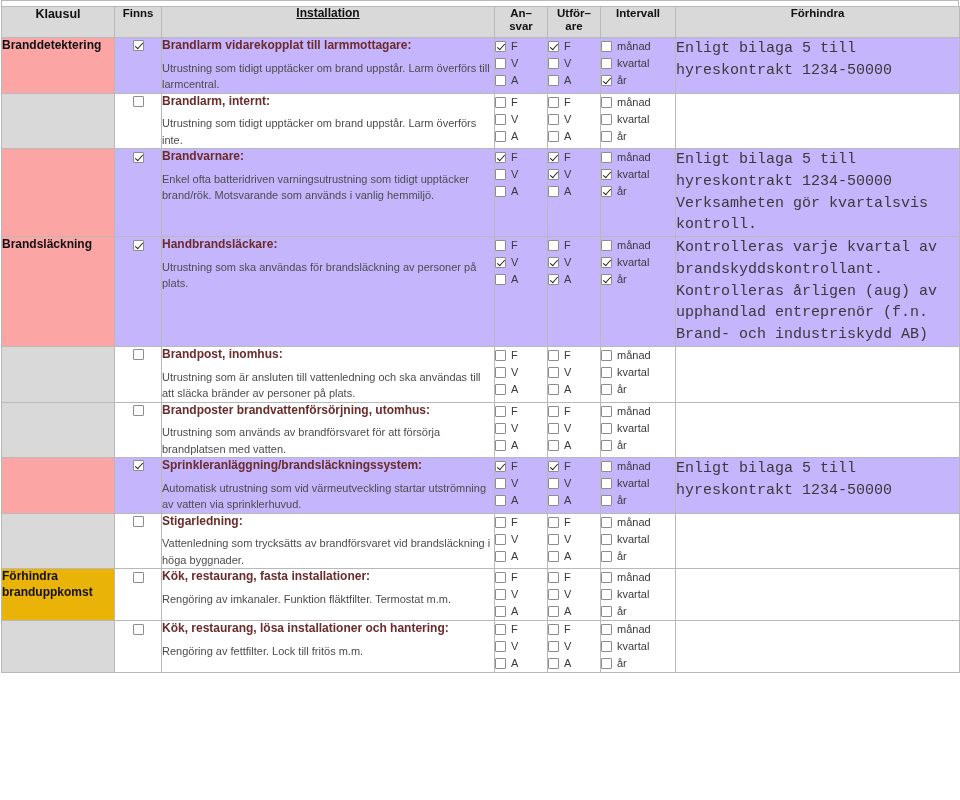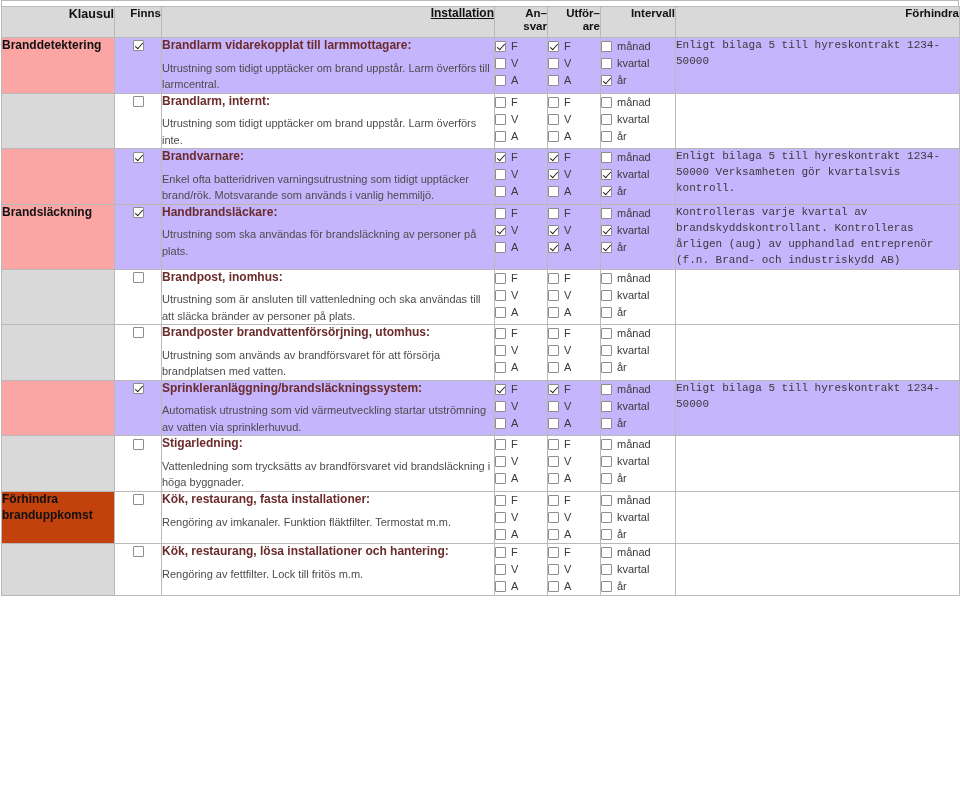--- a/index.html
+++ b/index.html
@@ -35,37 +35,37 @@
   table.matrix col.c-intervall { width: 75px; }
   table.matrix col.c-anm { width: 284px; }
 
   table.matrix th, table.matrix td {
     border: 1px solid #b9b9b9;
     vertical-align: top;
     padding: 0;
   }
   thead th {
     background: #d9d9d9;
-    text-align: right;
+    text-align: center;
     font-weight: bold;
     font-size: 11.5px;
     color: #111;
     padding: 5px 6px 6px 6px;
     line-height: 1.15;
     height: 30px;
   }
   thead th.klausul-h {
     font-size: 12.5px;
   }
   thead th.install-h {
     font-size: 12px;
     text-decoration: underline;
   }
   td.klausul {
-    background: #c2410c;
+    background: #eab308;
     font-weight: bold;
     font-size: 12px;
     color: #111;
     padding: 7px 6px 6px 7px;
     line-height: 1.3;
   }
   td.klausul.empty {
     background: #d9d9d9;
   }
   tr.hl td {
@@ -104,21 +104,21 @@
     line-height: 17px;
   }
   .opt-row .lbl {
     margin-left: 5px;
     font-size: 11px;
     color: #3a3a3a;
   }
   td.anm {
     padding: 6px 7px 6px 7px;
     font-family: "Liberation Mono", monospace;
-    font-size: 11px;
+    font-size: 15px;
     line-height: 1.45;
     color: #3a3a3a;
     white-space: pre-wrap;
     word-break: break-word;
   }
   .cb {
     display: inline-block;
     width: 11px;
     height: 11px;
     border: 1px solid #8d8d8d;

